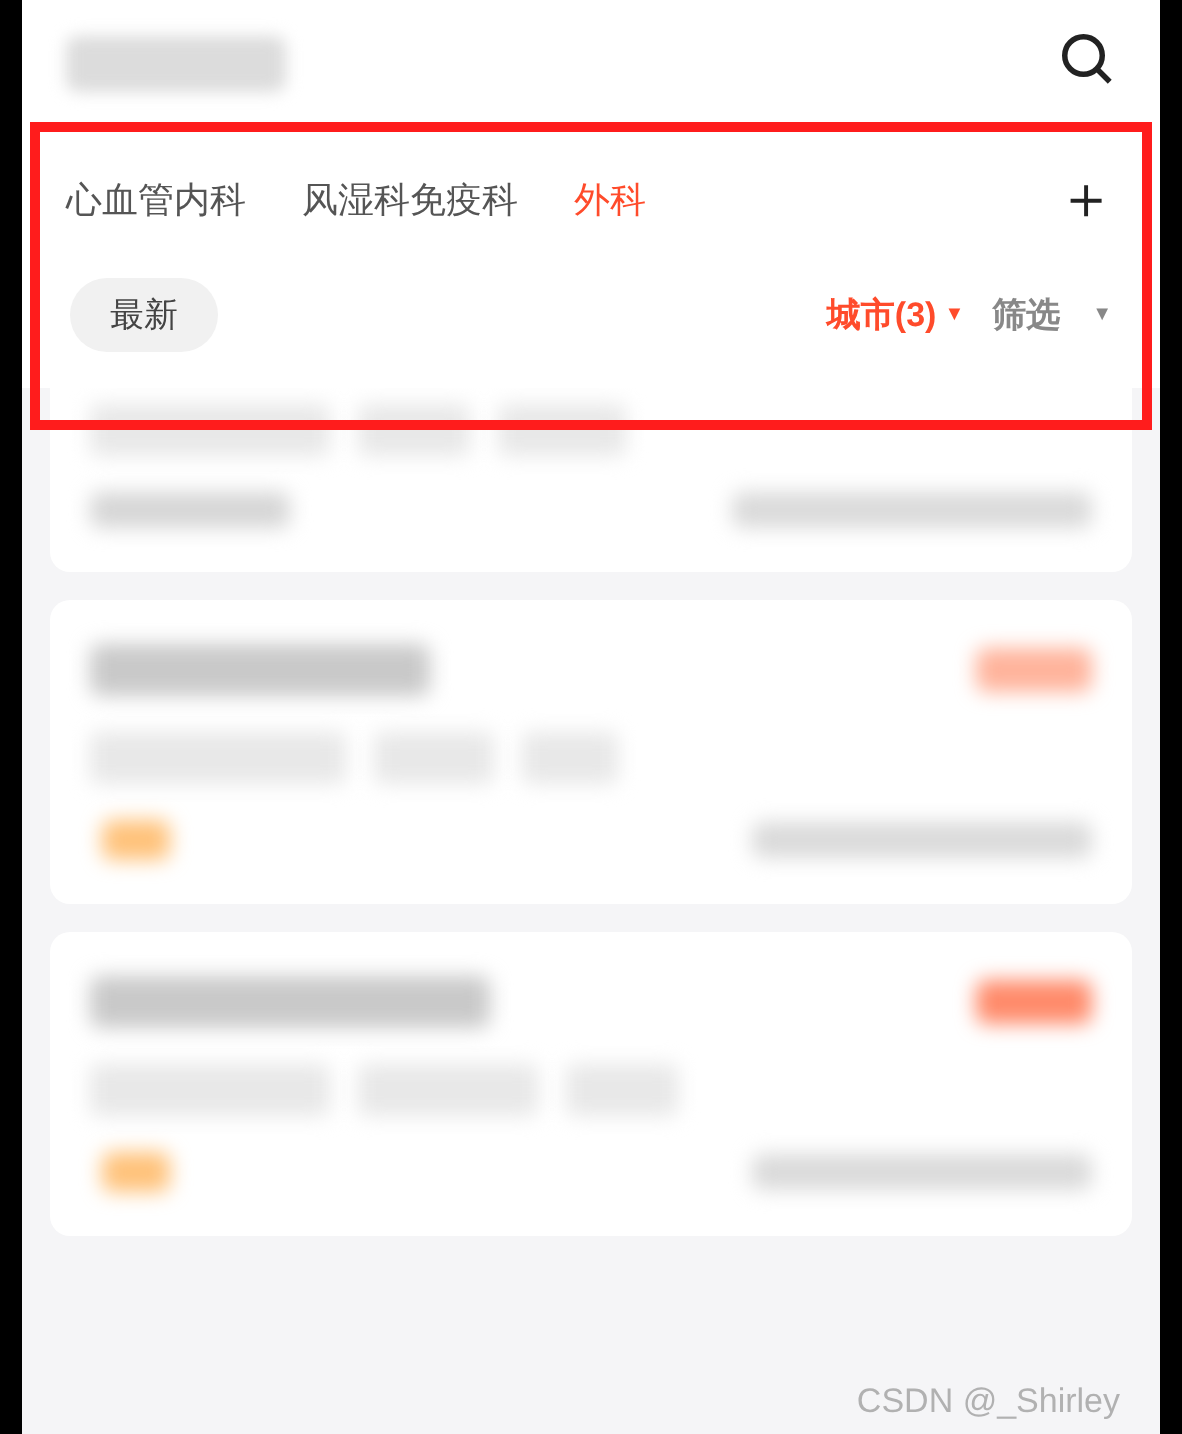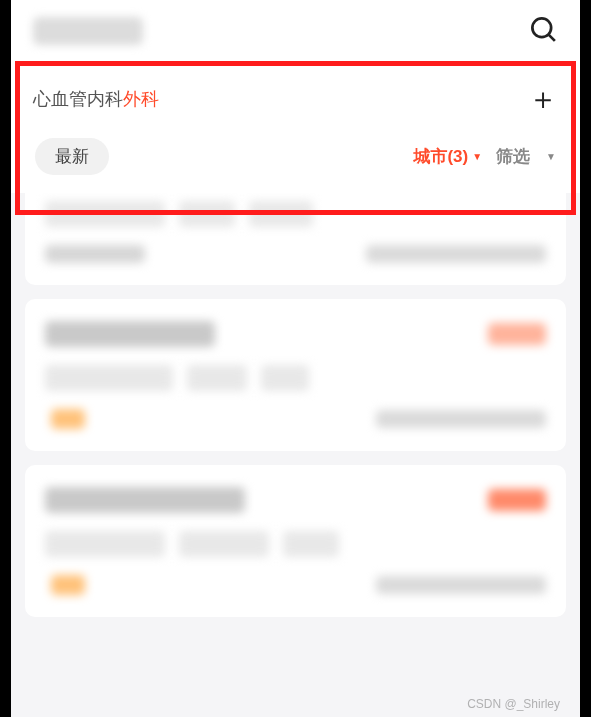--- a/index.html
+++ b/index.html
@@ -37,20 +37,21 @@
       left: 15px; right: 15px;
       top: 61px; height: 154px;
       border: 5px solid #ff1c1c;
       pointer-events: none;
     }
     .tabs-row {
       background: #fff;
       display: flex;
       align-items: center;
       padding: 28px 22px 14px;
+      gap: 28px;
       font-size: 18px;
       color: #555;
     }
     .tab { cursor: pointer; white-space: nowrap; }
     .tab.active { color: #ff4b2b; font-weight: 400; }
     .tabs-spacer { flex: 1; }
     .plus-icon { font-size: 30px; color: #222; line-height: 1; cursor: pointer; }
     .filter-row {
       background: #fff;
       display: flex;
@@ -103,41 +104,42 @@
     .b-tag.w7 { width: 120px; } .b-tag.w8 { width: 90px; } .b-tag.w9 { width: 56px; }
     .meta-row { display: flex; justify-content: space-between; align-items: center; }
     .b-meta-l { width: 100px; height: 18px; background: #d6d6d6; }
     .b-meta-l.w2 { width: 150px; }
     .b-meta-r { width: 180px; height: 18px; background: #dadada; }
     .b-meta-r.w2 { width: 170px; }
     .b-accent { width: 34px; height: 20px; background: #ffc27a; display: inline-block; vertical-align: middle; margin-left: 6px; }
     .inner-water {
       position: absolute;
       bottom: 6px; right: 20px;
-      font-size: 12px;
+      font-size: 17px;
       color: rgba(120,120,120,0.55);
     }
   </style>
 </head>
 <body>
 
 <div class="phone-frame">
 
   <div class="header">
     <div class="brand-blur"></div>
     <span aria-label="搜索">
       <svg class="search-icon-svg" width="30" height="30" viewBox="0 0 24 24">
           <circle cx="11" cy="11" r="7.5"></circle>
           <line x1="16.5" y1="16.5" x2="21.5" y2="21.5"></line>
         </svg>
     </span>
   </div>
 
   <div class="tabs-row">
     <span class="tab">心血管内科</span>
+    <span class="tab">风湿科免疫科</span>
     <span class="tab active">外科</span>
     <span class="tabs-spacer"></span>
     <span class="plus-icon" aria-label="添加">＋</span>
   </div>
 
   <div class="filter-row">
     <span class="chip">最新</span>
     <span class="filter-spacer"></span>
     <span class="dropdown">
       <span>城市(3)</span>

